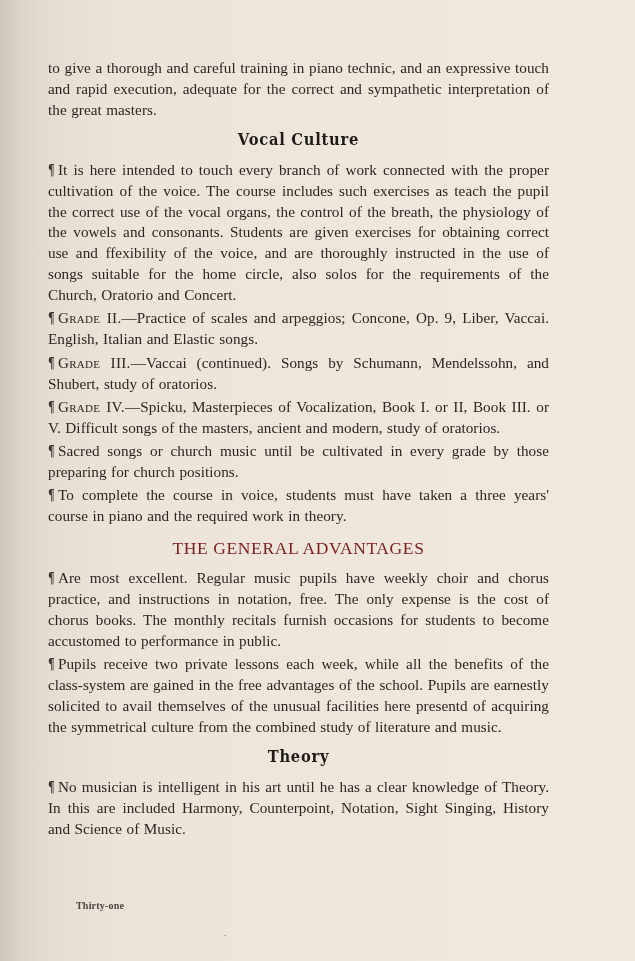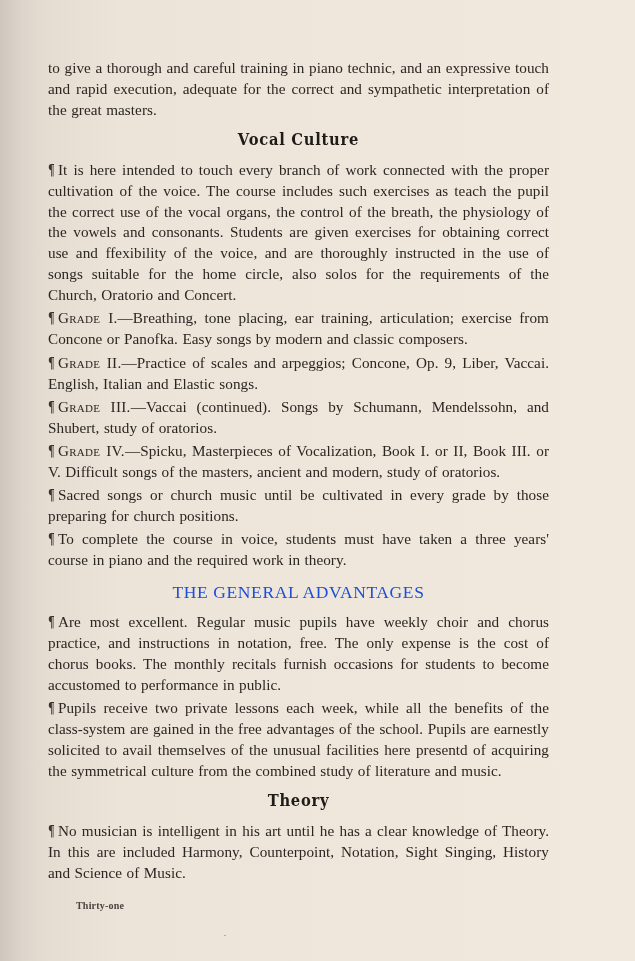--- a/index.html
+++ b/index.html
@@ -58,21 +58,21 @@
       transform: scaleX(0.92);
       line-height: 20px;
     }
     h2.caps {
       margin: 10px 0 9px 0;
       text-align: center;
       font-family: "Liberation Serif", serif;
       font-weight: normal;
       font-size: 17.5px;
       letter-spacing: 0.6px;
-      color: #1d4ed8;
+      color: #7f1d1d;
       line-height: 22px;
     }
     .folio {
       position: absolute;
       left: 76px;
       top: 900px;
       font-size: 10px;
       color: #4a4440;
       font-family: "Liberation Serif", serif;
       letter-spacing: 0.2px;
@@ -90,21 +90,20 @@
 <body>
 
 <div class="page">
 
   <p>to give a thorough and careful training in piano technic, and an expressive touch and rapid execution, adequate for the correct and sympathetic interpretation of the great masters.</p>
 
   <h2 class="blackletter">Vocal Culture</h2>
 
   <div>
     <p class="para"><span class="pilcrow">¶</span><span>It is here intended to touch every branch of work connected with the proper cultivation of the voice.  The course includes such exercises as teach the pupil the correct use of the vocal organs, the control of the breath, the physiology of the vowels and consonants.  Students are given exercises for obtaining correct use and ffexibility of the voice, and are thoroughly instructed in the use of songs suitable for the home circle, also solos for the requirements of the Church, Oratorio and Concert.</span></p>
-    <p class="para"><span class="pilcrow">¶</span><span class="sc">Grade I.</span><span>—Breathing, tone placing, ear training, articulation; exercise from Concone or Panofka.  Easy songs by modern and classic composers.</span></p>
     <p class="para"><span class="pilcrow">¶</span><span class="sc">Grade II.</span><span>—Practice of scales and arpeggios; Concone, Op. 9, Liber, Vaccai.  English, Italian and Elastic songs.</span></p>
     <p class="para"><span class="pilcrow">¶</span><span class="sc">Grade III.</span><span>—Vaccai (continued).  Songs by Schumann, Mendelssohn, and Shubert, study of oratorios.</span></p>
     <p class="para"><span class="pilcrow">¶</span><span class="sc">Grade IV.</span><span>—Spicku, Masterpieces of Vocalization, Book I. or II, Book III. or V.  Difficult songs of the masters, ancient and modern, study of oratorios.</span></p>
     <p class="para"><span class="pilcrow">¶</span><span>Sacred songs or church music until be cultivated in every grade by those preparing for church positions.</span></p>
     <p class="para"><span class="pilcrow">¶</span><span>To complete the course in voice, students must have taken a three years' course in piano and the required work in theory.</span></p>
   </div>
 
   <h2 class="caps">THE GENERAL ADVANTAGES</h2>
 
   <div>

